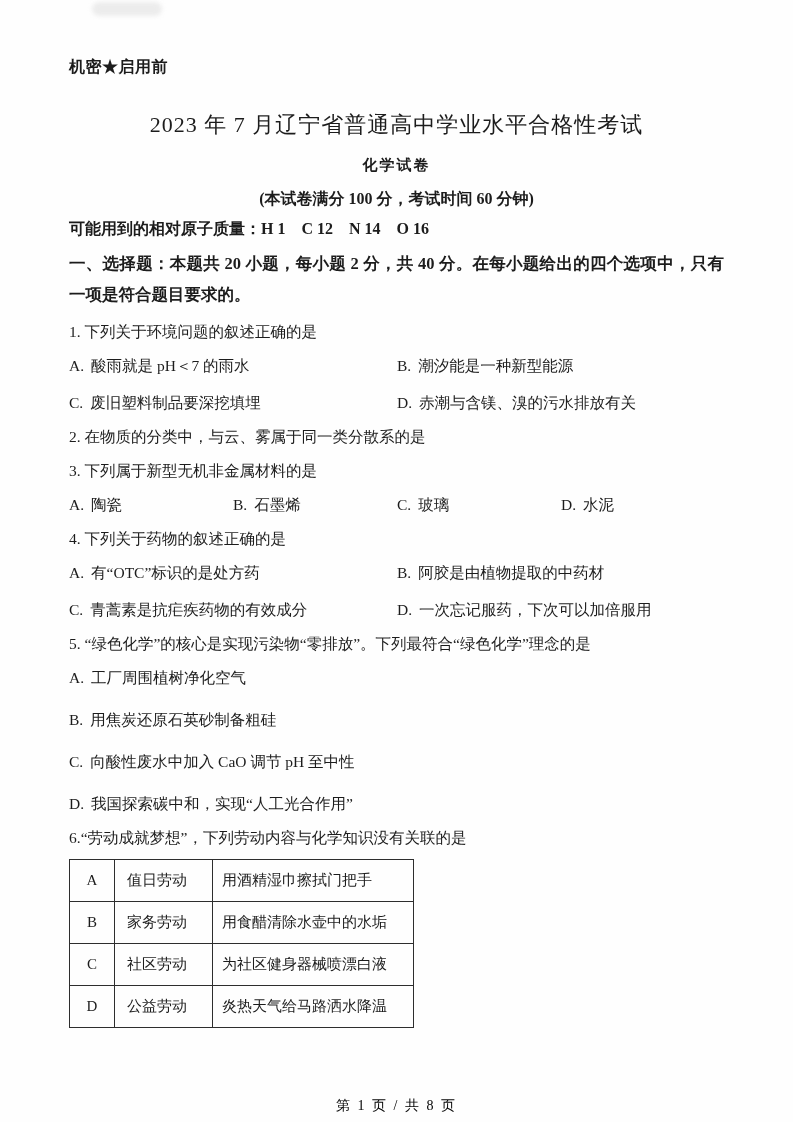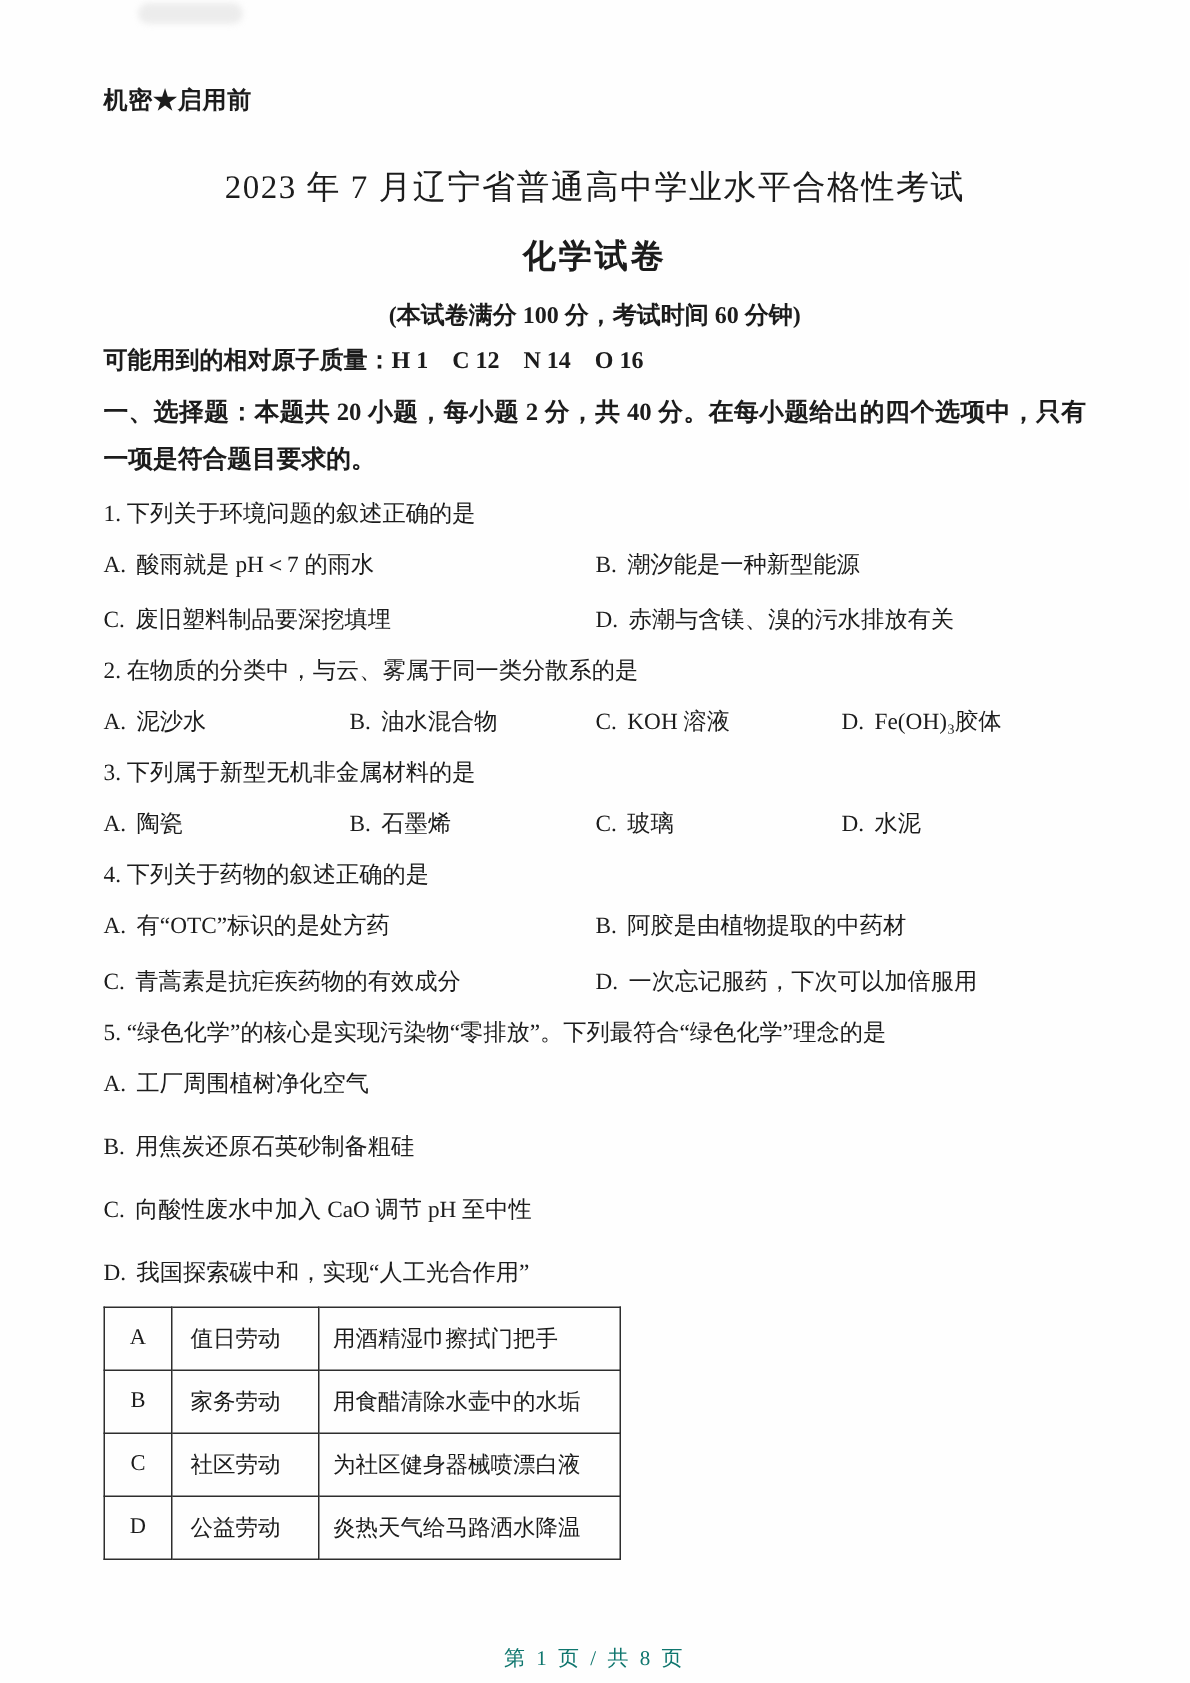--- a/index.html
+++ b/index.html
@@ -33,21 +33,21 @@
   .title {
     margin: 32px 0 0;
     text-align: center;
     font-size: 22px;
     font-weight: normal;
     letter-spacing: 1px;
   }
   .subtitle {
     margin: 16px 0 0;
     text-align: center;
-    font-size: 22px;
+    font-size: 15px;
     font-weight: bold;
     letter-spacing: 2px;
   }
   .exam-note {
     margin-top: 14px;
     text-align: center;
     font-weight: bold;
     font-size: 16px;
   }
   .atomic-note {
@@ -98,21 +98,21 @@
   }
   .q6-table .c-opt  { width: 26px; text-align: center; }
   .q6-table .c-cat  { width: 76px; padding-left: 12px; }
   .q6-table .c-desc { width: 182px; white-space: nowrap; }
   .footer {
     position: absolute;
     left: 0; right: 0;
     bottom: 7px;
     text-align: center;
     font-size: 14px;
-    color: #0f766e;
+    color: #000000;
     letter-spacing: 2px;
   }
 </style>
 </head>
 <body>
 
 <div class="page">
   <div class="scan-artifact"></div>
 
   <div class="confidential">机密★启用前</div>
@@ -128,26 +128,20 @@
     <div class="opts grid-2">
       <div class="opt"><span class="opt-label">A.</span><span class="opt-text">酸雨就是 pH＜7 的雨水</span></div>
       <div class="opt"><span class="opt-label">B.</span><span class="opt-text">潮汐能是一种新型能源</span></div>
       <div class="opt"><span class="opt-label">C.</span><span class="opt-text">废旧塑料制品要深挖填埋</span></div>
       <div class="opt"><span class="opt-label">D.</span><span class="opt-text">赤潮与含镁、溴的污水排放有关</span></div>
     </div>
   </div>
 
   <div class="question">
     <div class="stem"><span>2.</span> <span>在物质的分类中，与云、雾属于同一类分散系的是</span></div>
-    <div class="opts grid-4">
-      <div class="opt"><span class="opt-label">A.</span><span class="opt-text">泥沙水</span></div>
-      <div class="opt"><span class="opt-label">B.</span><span class="opt-text">油水混合物</span></div>
-      <div class="opt"><span class="opt-label">C.</span><span class="opt-text">KOH 溶液</span></div>
-      <div class="opt"><span class="opt-label">D.</span><span class="opt-text">Fe(OH)₃胶体</span></div>
-    </div>
   </div>
 
   <div class="question">
     <div class="stem"><span>3.</span> <span>下列属于新型无机非金属材料的是</span></div>
     <div class="opts grid-4">
       <div class="opt"><span class="opt-label">A.</span><span class="opt-text">陶瓷</span></div>
       <div class="opt"><span class="opt-label">B.</span><span class="opt-text">石墨烯</span></div>
       <div class="opt"><span class="opt-label">C.</span><span class="opt-text">玻璃</span></div>
       <div class="opt"><span class="opt-label">D.</span><span class="opt-text">水泥</span></div>
     </div>
@@ -167,20 +161,21 @@
     <div class="stem"><span>5.</span> <span>“绿色化学”的核心是实现污染物“零排放”。下列最符合“绿色化学”理念的是</span></div>
     <div class="opts opts-col">
       <div class="opt"><span class="opt-label">A.</span><span class="opt-text">工厂周围植树净化空气</span></div>
       <div class="opt"><span class="opt-label">B.</span><span class="opt-text">用焦炭还原石英砂制备粗硅</span></div>
       <div class="opt"><span class="opt-label">C.</span><span class="opt-text">向酸性废水中加入 CaO 调节 pH 至中性</span></div>
       <div class="opt"><span class="opt-label">D.</span><span class="opt-text">我国探索碳中和，实现“人工光合作用”</span></div>
     </div>
   </div>
 
   <div class="question">
+    <div class="stem"><span>6.</span><span>“劳动成就梦想”，下列劳动内容与化学知识没有关联的是</span></div>
     <table class="q6-table">
       <tbody>
         <tr>
           <td class="c-opt">A</td>
           <td class="c-cat">值日劳动</td>
           <td class="c-desc">用酒精湿巾擦拭门把手</td>
         </tr>
         <tr>
           <td class="c-opt">B</td>
           <td class="c-cat">家务劳动</td>

